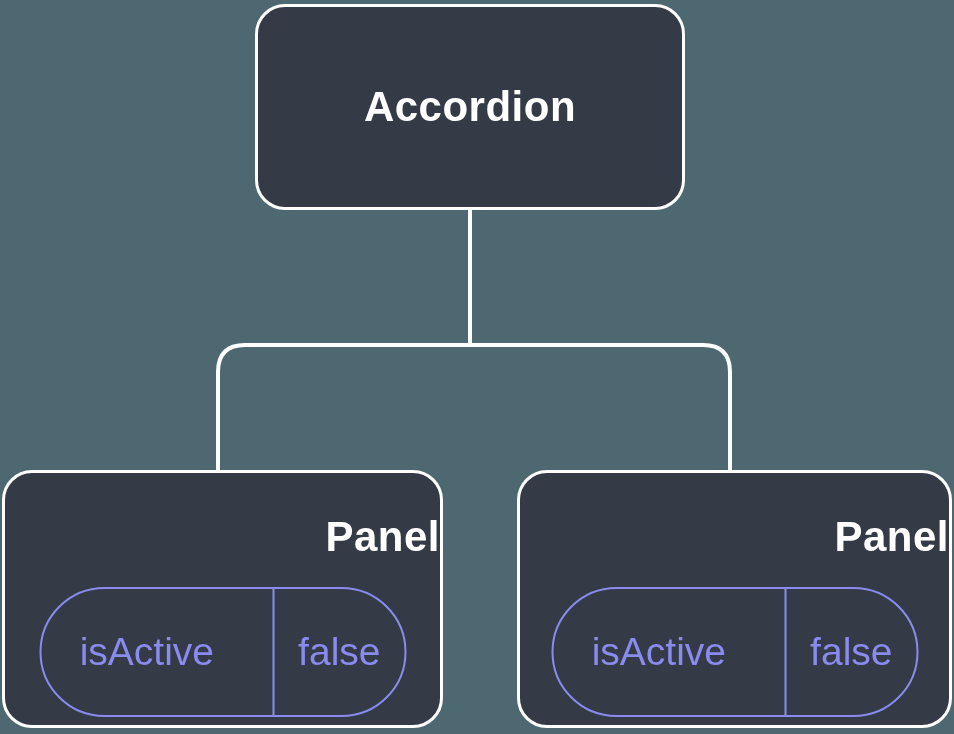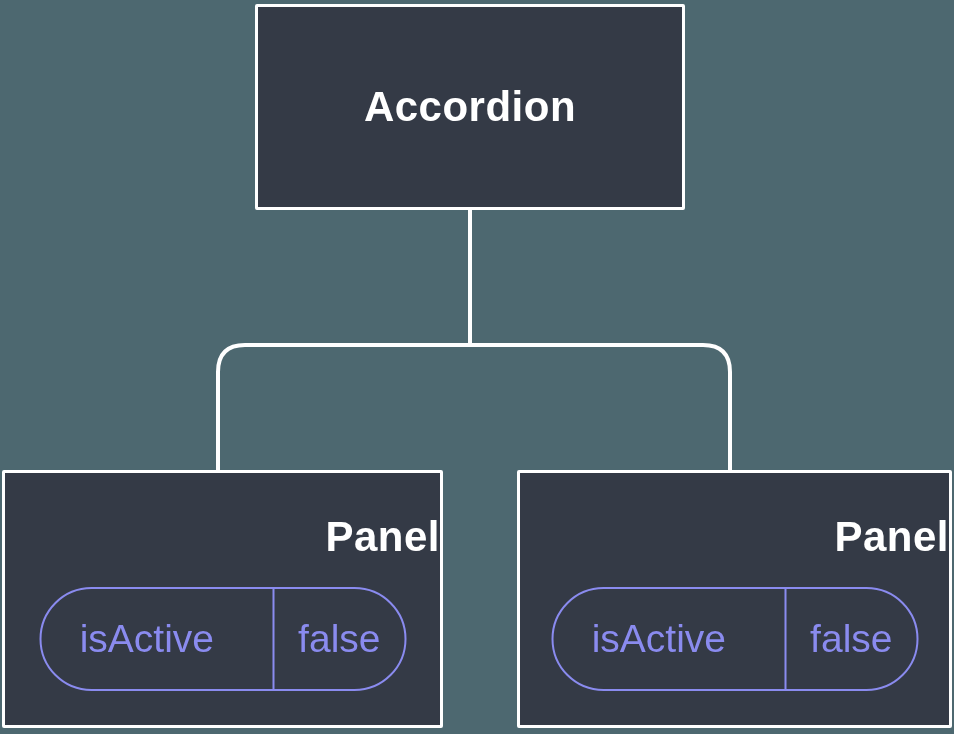--- a/index.html
+++ b/index.html
@@ -21,21 +21,21 @@
   }
   .connector {
     position: absolute;
     inset: 0;
     pointer-events: none;
   }
   .node {
     position: absolute;
     background: var(--node-fill);
     border: 3.5px solid var(--node-border);
-    border-radius: 2px;
+    border-radius: 30px;
   }
   .node-root {
     left: 255px; top: 4px;
     width: 430px; height: 206px;
     display: flex; align-items: center; justify-content: center;
   }
   .node-title {
     color: var(--title-text);
     font-size: 42px;
     font-weight: 600;
@@ -47,21 +47,21 @@
   .panel-right { left: 517px; width: 435px; }
   .panel-title {
     position: absolute;
     top: 40px; left: 0; right: 0;
     text-align: right;
   }
   .state-pill {
     position: absolute;
     top: 114px; left: 50%;
     transform: translateX(-50%);
-    width: 367px; height: 104px;
+    width: 367px; height: 130px;
     border: 2.5px solid var(--accent-purple);
     border-radius: 102px;
     display: flex;
     align-items: stretch;
     overflow: hidden;
   }
   .pill-cell {
     display: flex;
     align-items: center;
     justify-content: center;

